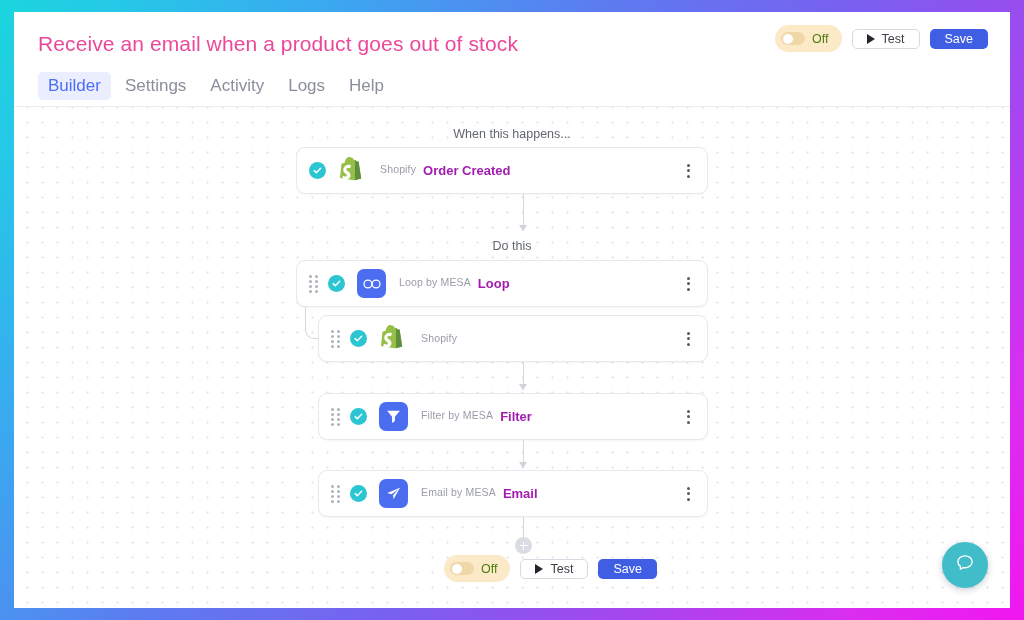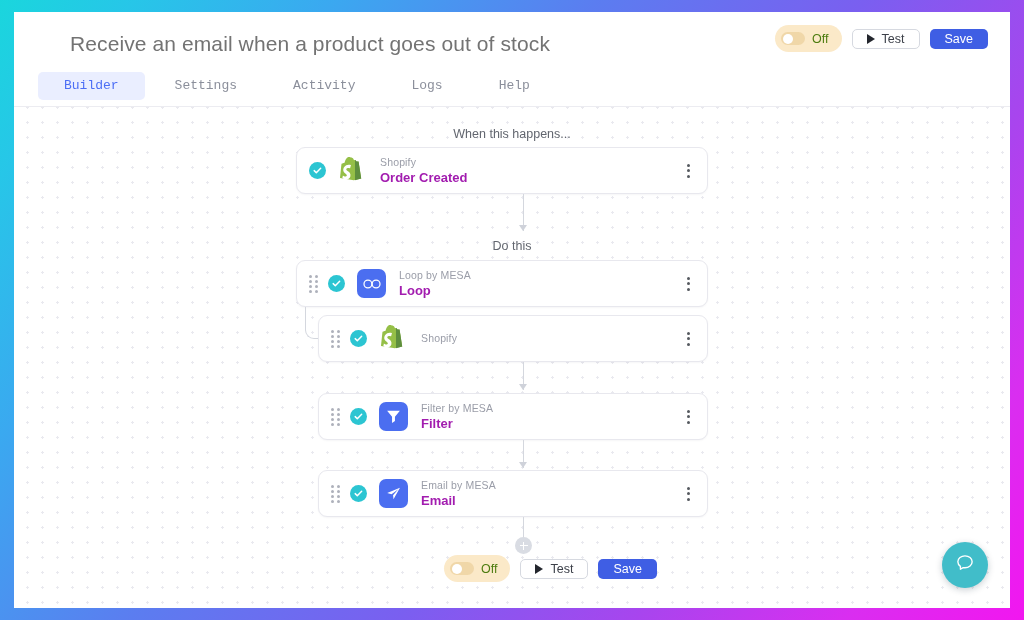--- a/index.html
+++ b/index.html
@@ -29,24 +29,23 @@
   .header {
     position: relative;
     flex: 0 0 auto;
     padding: 18px 24px 0 24px;
     background: #fff;
     border-bottom: 1px solid #ececf1;
   }
   .page-title {
     font-size: 21px;
     font-weight: 400;
-    color: #737373;
+    color: #ec4899;
     letter-spacing: .1px;
     line-height: 28px;
-    margin-left: 32px;
   }
 
   .header-actions {
     position: absolute;
     top: 13px; right: 22px;
     display: flex; align-items: center; gap: 10px;
   }
 
   
   .toggle-pill {
@@ -98,27 +97,26 @@
   }
 
   
   .tabs {
     display: flex; align-items: center;
     gap: 4px;
     margin-top: 14px;
     padding-bottom: 6px;
   }
   .tab {
-    font-size: 13px;
+    font-size: 17px;
     color: #8b8f9b;
-    padding: 6px 26px;
+    padding: 6px 10px;
     border-radius: 5px;
     cursor: pointer;
     line-height: 16px;
-    font-family: Liberation Mono, monospace;
   }
   .tab.active {
     background: #eaeeff;
     color: #4c6ef5;
   }
 
   
   .canvas {
     position: relative;
     flex: 1 1 auto;
@@ -186,21 +184,21 @@
     margin-right: 13px;
     display: flex; align-items: center; justify-content: center;
   }
   .icon-sq {
     width: 29px; height: 29px;
     border-radius: 7px;
     background: #4b6ef0;
     display: flex; align-items: center; justify-content: center;
   }
 
-  .node-text { display: flex; flex-direction: column; gap: 1px; flex: 1 1 auto; min-width: 0; }
+  .node-text { display: flex; flex-direction: row; gap: 7px; flex: 1 1 auto; min-width: 0; }
   .node-app {
     font-size: 10.5px; color: #9a9da8; line-height: 13px;
     font-weight: 400; letter-spacing: .15px;
   }
   .node-name {
     font-size: 13px; color: #a21caf; font-weight: bold; line-height: 16px;
   }
 
   .kebab {
     flex: 0 0 auto;

